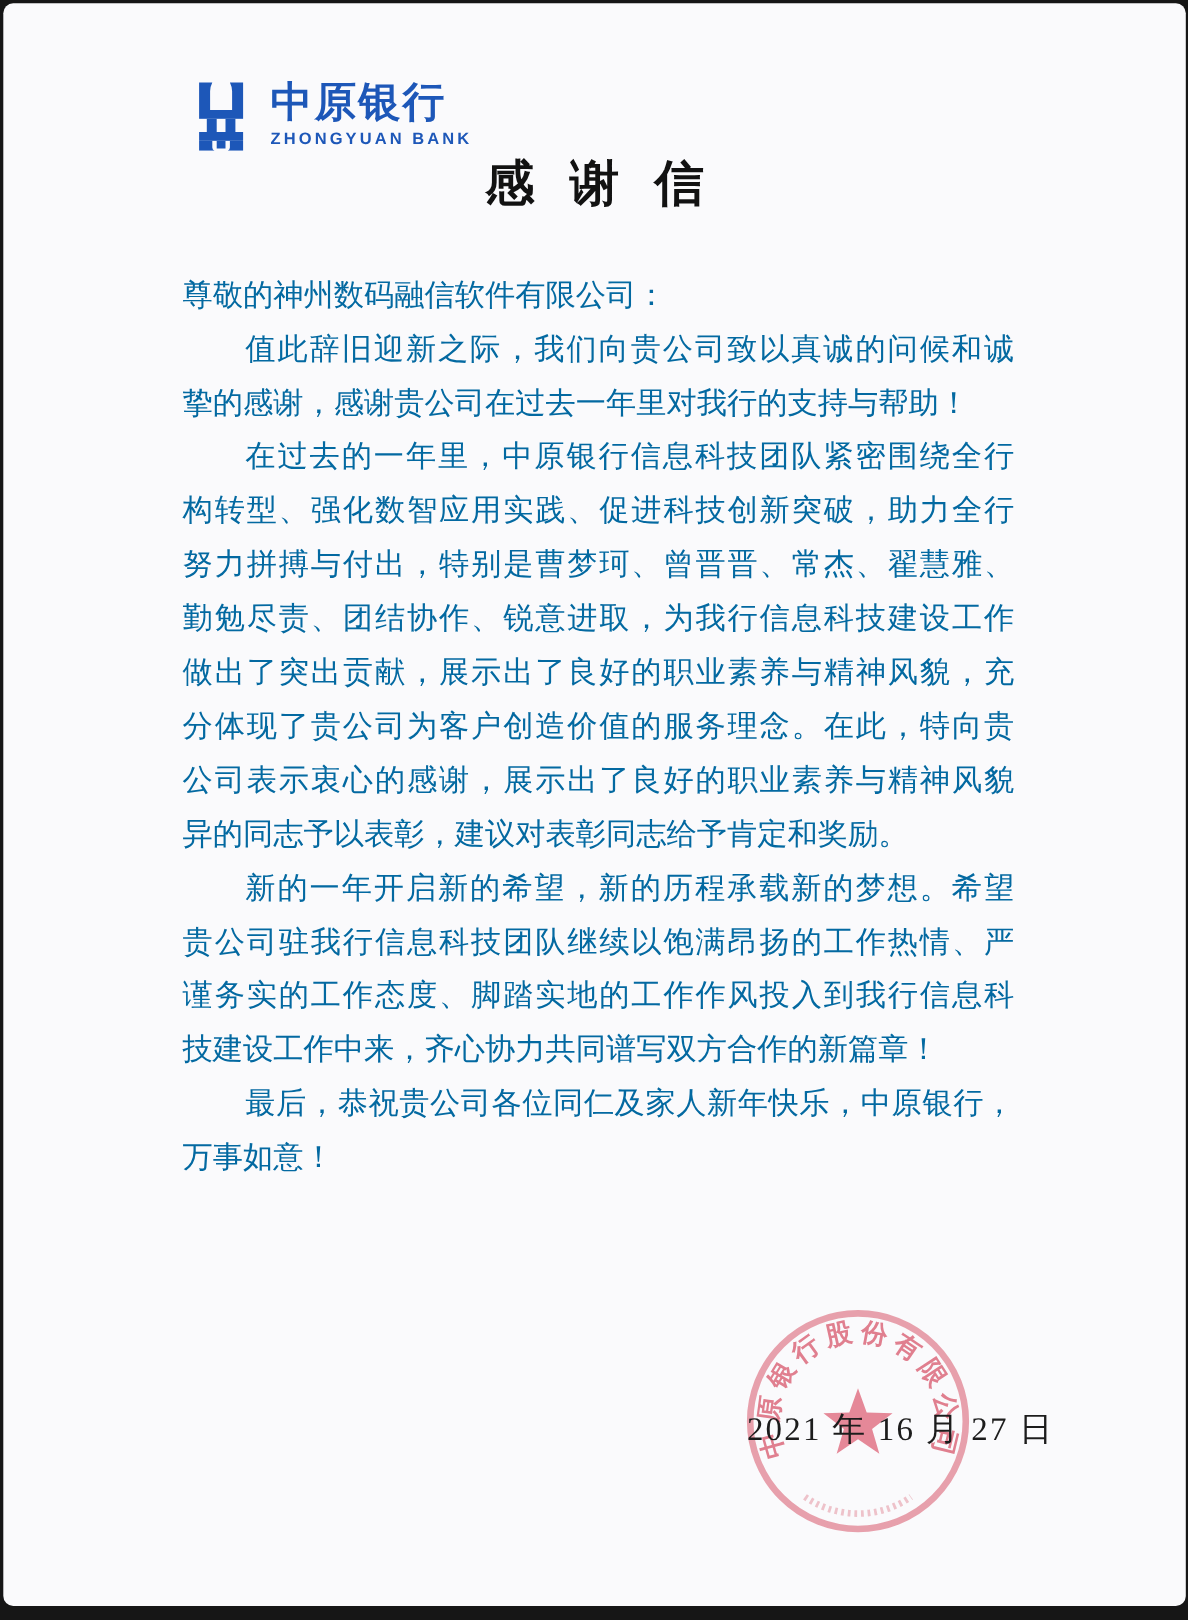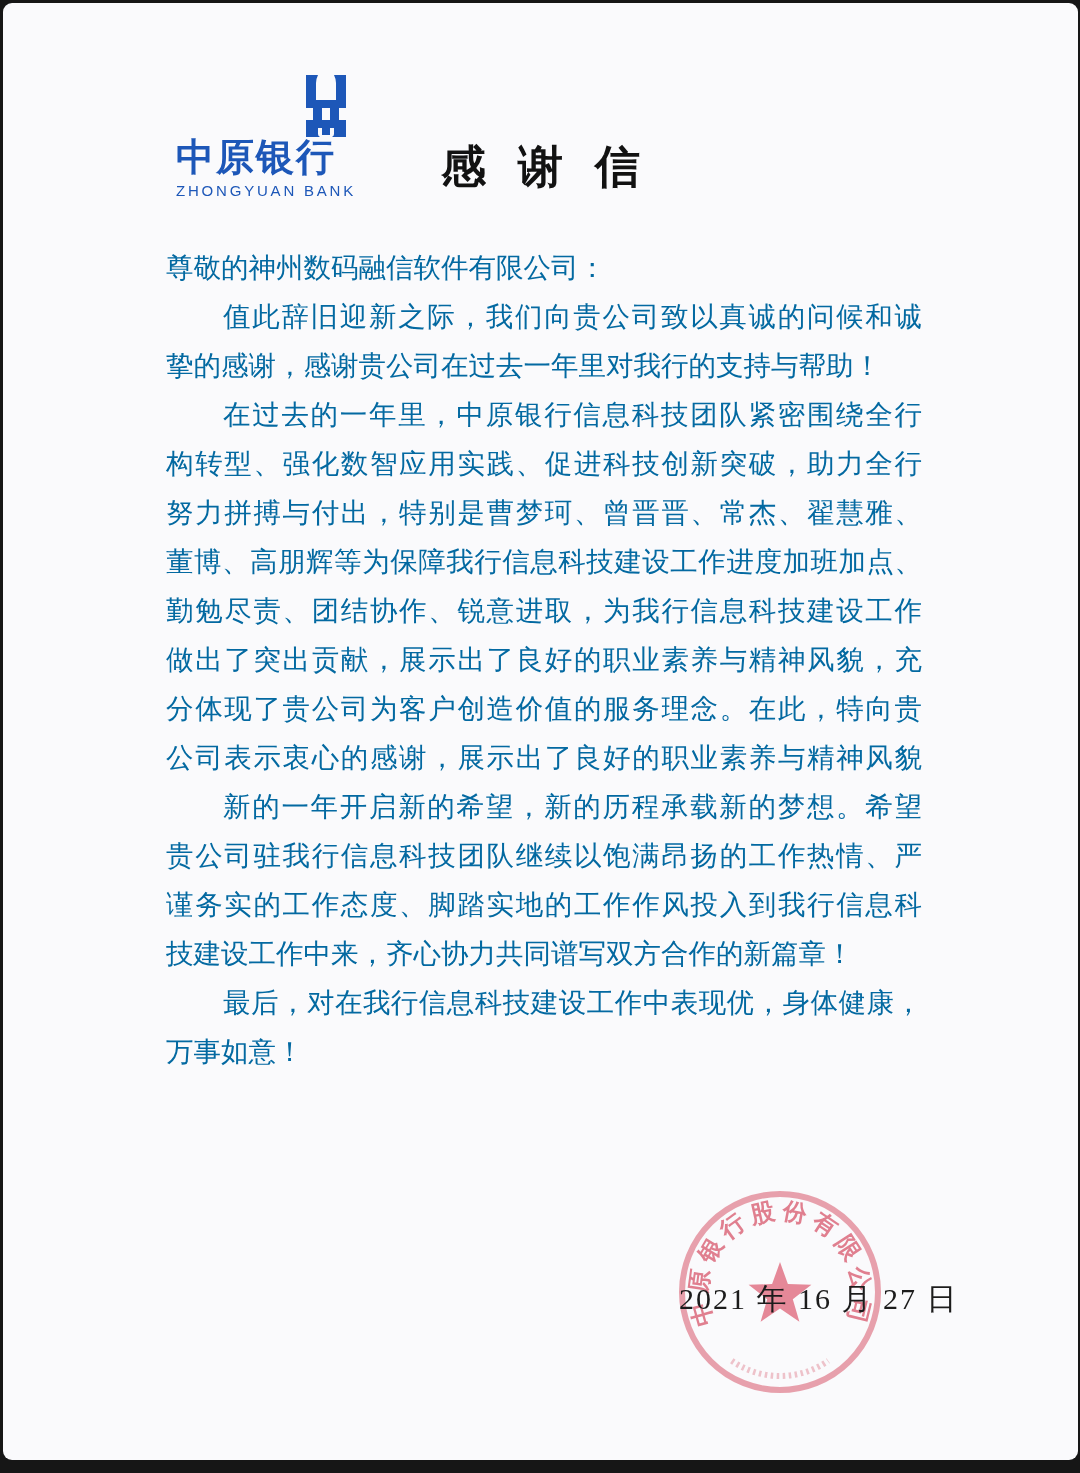--- a/index.html
+++ b/index.html
@@ -11,31 +11,31 @@
   }
   .page {
     position: absolute;
     top: 3px; left: 3px; right: 2px; bottom: 13px;
     background: #fafafc;
     border-radius: 9px;
     overflow: hidden;
   }
   
   .logo-row {
-    position: absolute; left: 158px; top: 70px;
-    display: flex; align-items: flex-end; flex-direction: column;
+    position: absolute; left: 168px; top: 70px;
+    display: flex; align-items: flex-start;
   }
   .logo-icon { width: 60px; height: 64px; display: block; }
   .logo-text { margin-left: 15px; font-family: "Liberation Sans", "DejaVu Sans", sans-serif; }
   .logo-cn {
     font-size: 38px; font-weight: bold; line-height: 40px;
     letter-spacing: 2px; color: #1d57b8;
   }
   .logo-en {
-    margin-top: 5px; font-size: 15px; font-weight: normal;
+    margin-top: 5px; font-size: 15px; font-weight: bold;
     letter-spacing: 2.8px; color: #1d57b8;
   }
   
   .title {
     position: absolute; left: 0; right: 0; top: 134px;
     text-align: center;
     font-size: 45px; font-weight: bold; color: #121212;
     letter-spacing: 32px; padding-left: 32px;
   }
   
@@ -94,32 +94,32 @@
 
   <div class="letter-body">
     <div class="line">尊敬的神州数码融信软件有限公司：</div>
 
     <div class="line j ind">值此辞旧迎新之际，我们向贵公司致以真诚的问候和诚</div>
     <div class="line">挚的感谢，感谢贵公司在过去一年里对我行的支持与帮助！</div>
 
     <div class="line j ind">在过去的一年里，中原银行信息科技团队紧密围绕全行</div>
     <div class="line j">构转型、强化数智应用实践、促进科技创新突破，助力全行</div>
     <div class="line j">努力拼搏与付出，特别是曹梦珂、曾晋晋、常杰、翟慧雅、</div>
-    <div class="line j">董博、高朋辉等为保障我行信息科技建设工作进度加班加点、</div>
     <div class="line j">勤勉尽责、团结协作、锐意进取，为我行信息科技建设工作</div>
     <div class="line j">做出了突出贡献，展示出了良好的职业素养与精神风貌，充</div>
     <div class="line j">分体现了贵公司为客户创造价值的服务理念。在此，特向贵</div>
     <div class="line j">公司表示衷心的感谢，展示出了良好的职业素养与精神风貌</div>
+    <div class="line">异的同志予以表彰，建议对表彰同志给予肯定和奖励。</div>
 
     <div class="line j ind">新的一年开启新的希望，新的历程承载新的梦想。希望</div>
     <div class="line j">贵公司驻我行信息科技团队继续以饱满昂扬的工作热情、严</div>
     <div class="line j">谨务实的工作态度、脚踏实地的工作作风投入到我行信息科</div>
     <div class="line">技建设工作中来，齐心协力共同谱写双方合作的新篇章！</div>
 
-    <div class="line j ind">最后，对在我行信息科技建设工作中表现优，身体健康，</div>
+    <div class="line j ind">最后，恭祝贵公司各位同仁及家人新年快乐，中原银行，</div>
     <div class="line">万事如意！</div>
   </div>
 
   <svg class="seal" viewBox="0 0 218 218" aria-hidden="true">
     <circle cx="109" cy="109" r="98" fill="none" stroke="#e28a97" stroke-width="6" opacity="0.8"></circle>
     <defs>
       <path id="sealArc" d="M 42.8 139.8 A 73 73 0 1 1 175.2 139.8" fill="none"></path>
     </defs>
     <text font-size="24" font-weight="600" fill="#dc6a7c" opacity="0.85" font-family="'Liberation Serif','DejaVu Serif',serif">
       <textPath href="#sealArc" startOffset="0" textLength="290" lengthAdjust="spacing">中原银行股份有限公司</textPath>

